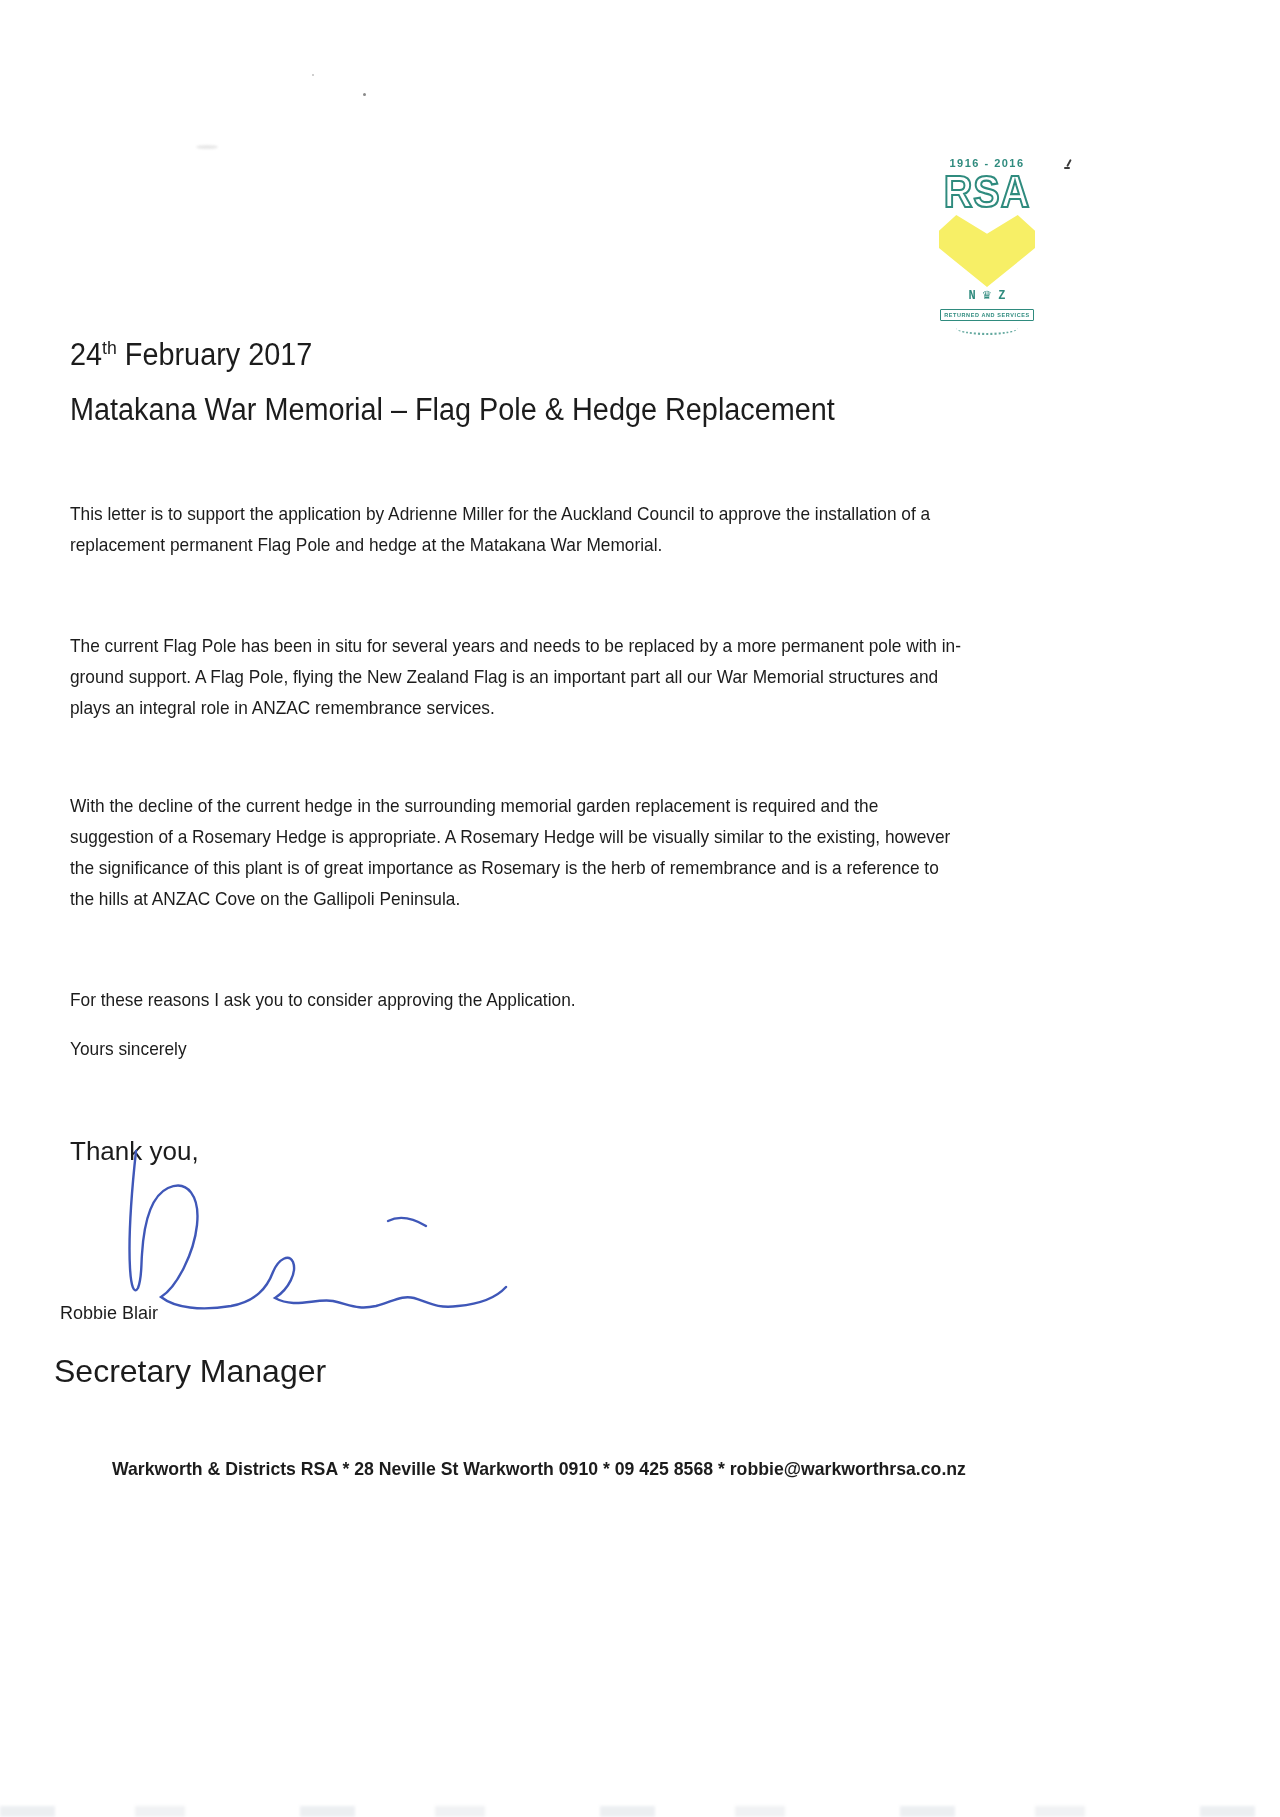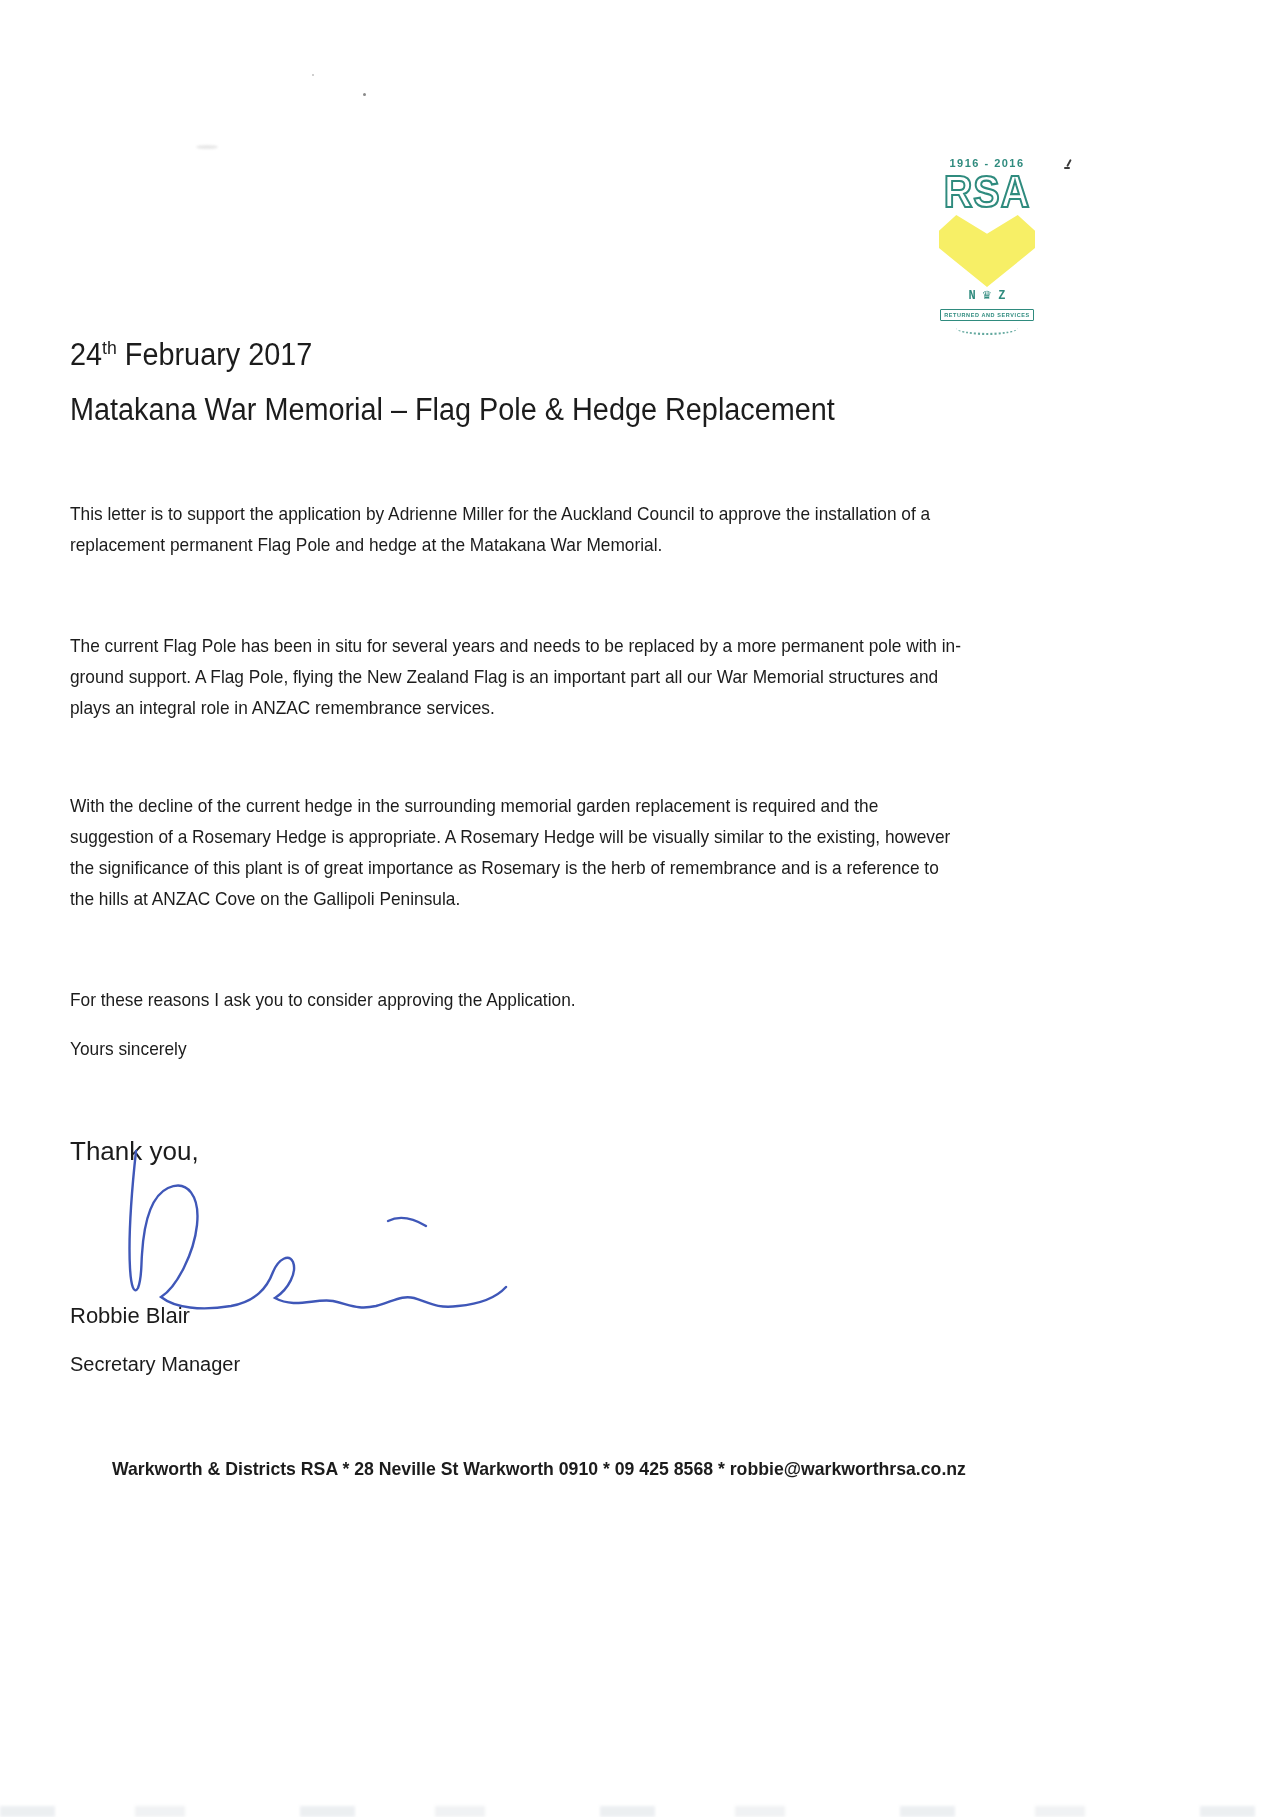--- a/index.html
+++ b/index.html
@@ -16,22 +16,22 @@
   .date-line{left:70px;top:330px;font-size:31px;line-height:36px;}
   .date-line sup{font-size:19px;}
   .subject-line{left:70px;top:392px;font-size:31px;line-height:36px;}
   .para{font-size:19px;line-height:31px;}
   .p1{left:70px;top:498px;}
   .p2{left:70px;top:630px;}
   .p3{left:70px;top:790px;}
   .p4{left:70px;top:984px;}
   .closing{left:70px;top:1038px;font-size:19px;}
   .thanks{left:70px;top:1136px;font-size:26px;}
-  .sig-name{left:70px;top:1303px;font-size:22px;}
-  .sig-role{left:70px;top:1353px;font-size:20px;}
+  .sig-name{left:60px;top:1303px;font-size:18px;}
+  .sig-role{left:54px;top:1353px;font-size:32px;}
   .footer-line{left:112px;top:1458px;font-size:19px;font-weight:bold;}
 
   
   .logo{left:929px;top:112px;width:116px;text-align:center;margin-top:44px;}
   .logo-years{font-size:11px;font-weight:bold;letter-spacing:1.5px;line-height:14px;}
   .logo-acronym{
     font-weight:bold;font-size:45px;line-height:42px;letter-spacing:1px;
     -webkit-text-fill-color:#ffffff;-webkit-text-stroke:2.2px currentColor;
     transform:scaleX(.88);transform-origin:50% 0;margin-top:1px;
   }

